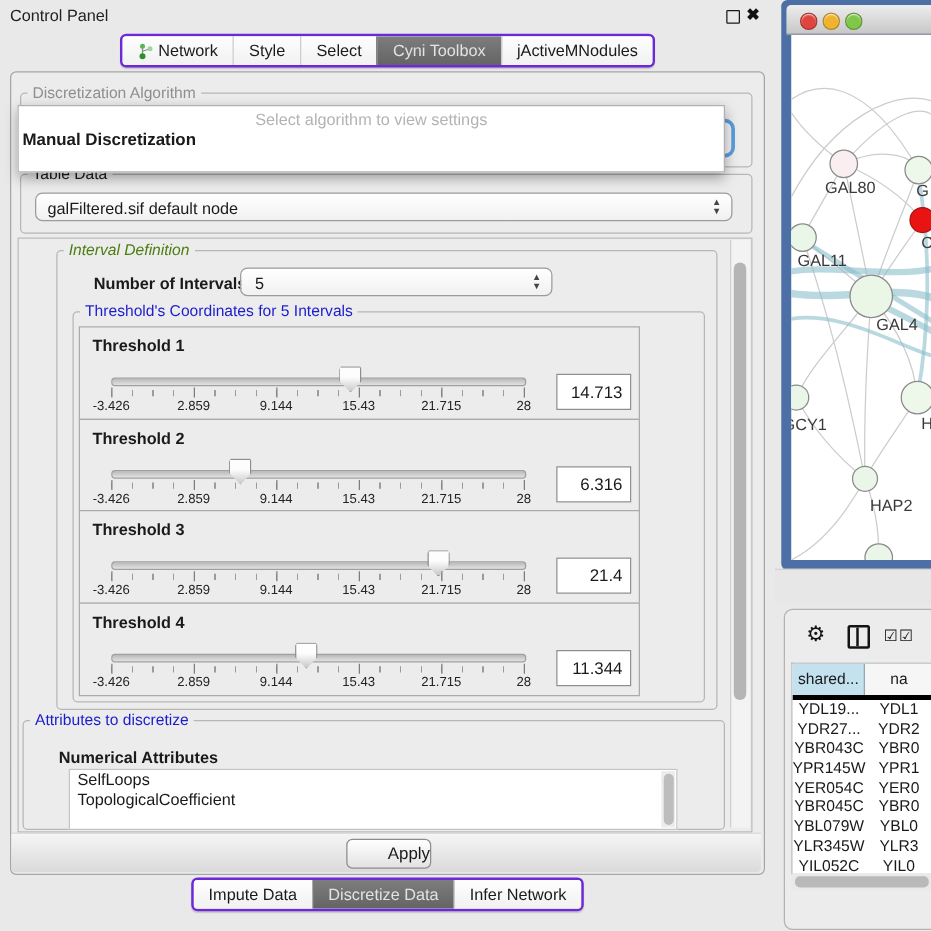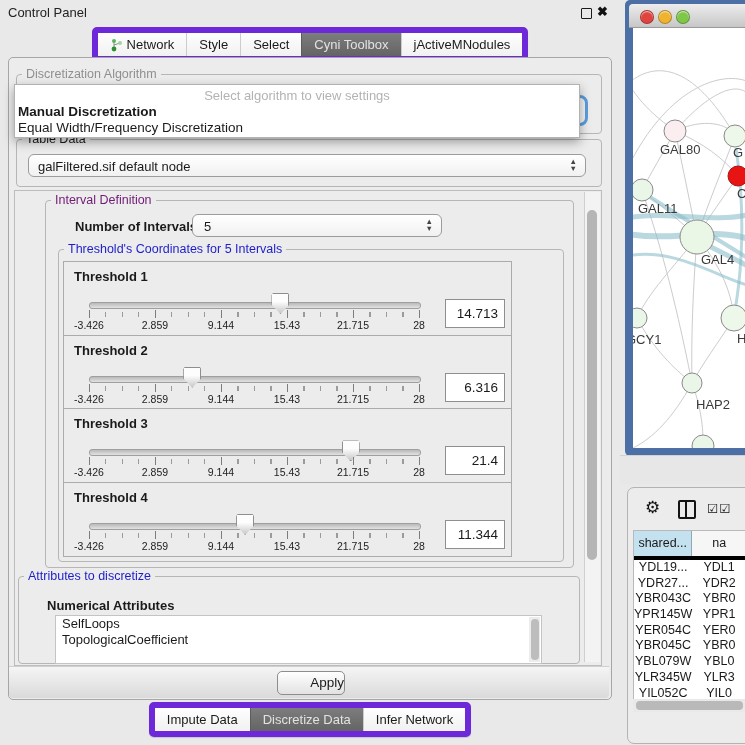--- a/index.html
+++ b/index.html
@@ -4,21 +4,21 @@
 <style>
   html,body{margin:0;padding:0;background:#e9e9e9;font-family:"Liberation Sans",sans-serif;}
   #stage{position:relative;width:745px;height:745px;overflow:hidden;background:#e9e9e9;color:#1a1a1a;}
   .abs{position:absolute;}
   
   #cp-titlebar{left:0;top:0;width:620px;height:26px;}
   #cp-title{left:8px;top:5px;font-size:13px;color:#222;}
   #float-icon{left:581px;top:8px;width:9px;height:9px;border:1.6px solid #1a1a1a;border-radius:1px;}
   #close-icon{left:597px;top:4px;font-size:13px;font-weight:bold;color:#111;}
   #tab-bar{left:0;top:27px;width:620px;display:flex;justify-content:center;}
-  .tabgroup{display:inline-flex;border:6px solid #6d28d9;border-radius:5px;overflow:hidden;background:#fbfbfb;box-shadow:0 1px 1px rgba(0,0,0,.15);}
+  .tabgroup{display:inline-flex;border:2px solid #6d28d9;border-radius:5px;overflow:hidden;background:#fbfbfb;box-shadow:0 1px 1px rgba(0,0,0,.15);}
   .tab{display:flex;align-items:center;gap:4px;padding:4px 12px;font-size:13px;background:linear-gradient(#fefefe,#f1f1f1);border-left:1px solid #cccccc;cursor:default;white-space:nowrap;}
   .tab:first-child{border-left:none;}
   .tab.sel{background:linear-gradient(#7d7d7d,#646464);color:#e2e2e2;border-left-color:#5c5c5c;}
   #outer-panel{left:8px;top:57px;width:602px;height:641px;border:1px solid #a6a6a6;border-radius:5px;background:#ececec;}
   
   .group{border:1px solid #b6b6b6;border-radius:4px;}
   .group-label{position:absolute;top:-8px;left:5px;background:#ececec;padding:0 4px;font-size:12.5px;}
   
   #algo-combo{left:30px;top:95px;width:552px;height:25px;border:3px solid #5b9ddd;border-radius:8px;background:#f2f2f2;}
   
@@ -30,21 +30,21 @@
   #tabledata-group{left:16px;top:139px;width:584px;height:46px;}
   .combo{background:linear-gradient(#ffffff,#f1f1f1);border:1px solid #9c9c9c;border-radius:6px;font-size:13px;}
   #tabledata-combo{left:28px;top:154px;width:558px;height:23px;line-height:23px;padding-left:9px;box-sizing:border-box;}
   .stepper{position:absolute;right:8px;top:3px;display:flex;flex-direction:column;line-height:7px;font-size:7.5px;color:#444;}
   
   #settings-viewport{left:14px;top:190px;width:586px;height:474px;border:1px solid #bcbcbc;background:#ececec;}
   #v-scrollbar{left:584px;top:192px;width:15px;height:470px;background:#f3f3f3;border-left:1px solid #cfcfcf;}
   #v-thumb{left:586.5px;top:210px;width:10px;height:350px;background:#b5b5b5;border-radius:5px;}
   
   #interval-group{left:45px;top:200px;width:527px;height:366px;}
-  #interval-group > .group-label{color:#701a75;}
+  #interval-group > .group-label{color:#4d7c0f;font-style:italic;}
   #num-label{left:75px;top:219px;font-size:13px;font-weight:bold;}
   #num-spinner{left:192px;top:214px;width:250px;height:23px;line-height:23px;padding-left:11px;box-sizing:border-box;}
   #thresh-group{left:58px;top:249px;width:504px;height:311px;}
   #thresh-group > .group-label{color:#1d1dcc;}
   #thresh-stack{left:63px;top:262px;width:449px;}
   .tpanel{position:relative;width:447px;height:72.7px;border:1px solid #ababab;margin-top:-1px;background:#ececec;}
   .tpanel .tlabel{position:absolute;left:10px;top:7px;font-size:13px;font-weight:bold;}
   .track{position:absolute;left:25px;top:40px;width:330px;height:5px;border:1px solid #9f9f9f;border-radius:3px;background:linear-gradient(#b9b9b9,#e2e2e2);}
   .thumb{position:absolute;top:31px;width:16px;height:19px;background:linear-gradient(#fdfdfd 40%,#c9c9c9);border:1px solid #8e8e8e;clip-path:polygon(8% 0,92% 0,100% 12%,100% 55%,50% 100%,0 55%,0 12%);}
   .ticks{position:absolute;left:25px;top:50px;width:331px;height:5px;background:repeating-linear-gradient(90deg,#9b9b9b 0 1px,transparent 1px 16.5px);}
@@ -132,21 +132,20 @@
   <div class="abs" id="outer-panel"></div>
 
   <div class="abs group" style="left:16px;top:74px;width:584px;height:58px;">
     <span class="group-label" style="color:#8f8f8f;">Discretization Algorithm</span>
   </div>
   <div class="abs" id="algo-combo"></div>
 
   <div class="abs" id="algo-popup">
     <div class="abs" id="algo-hint">Select algorithm to view settings</div>
   <div class="popup-opt bold" style="top: 19px;">Manual Discretization</div>
-      <div class="popup-opt" style="top: 35px;">Equal Width/Frequency Discretization</div>
     </div>
 
   <div class="abs group" id="tabledata-group">
     <span class="group-label">Table Data</span>
   </div>
   <div class="abs combo" id="tabledata-combo">
     <span>galFiltered.sif default node</span>
     <span class="stepper">
         <span>▲</span>
         <span>▼</span>

